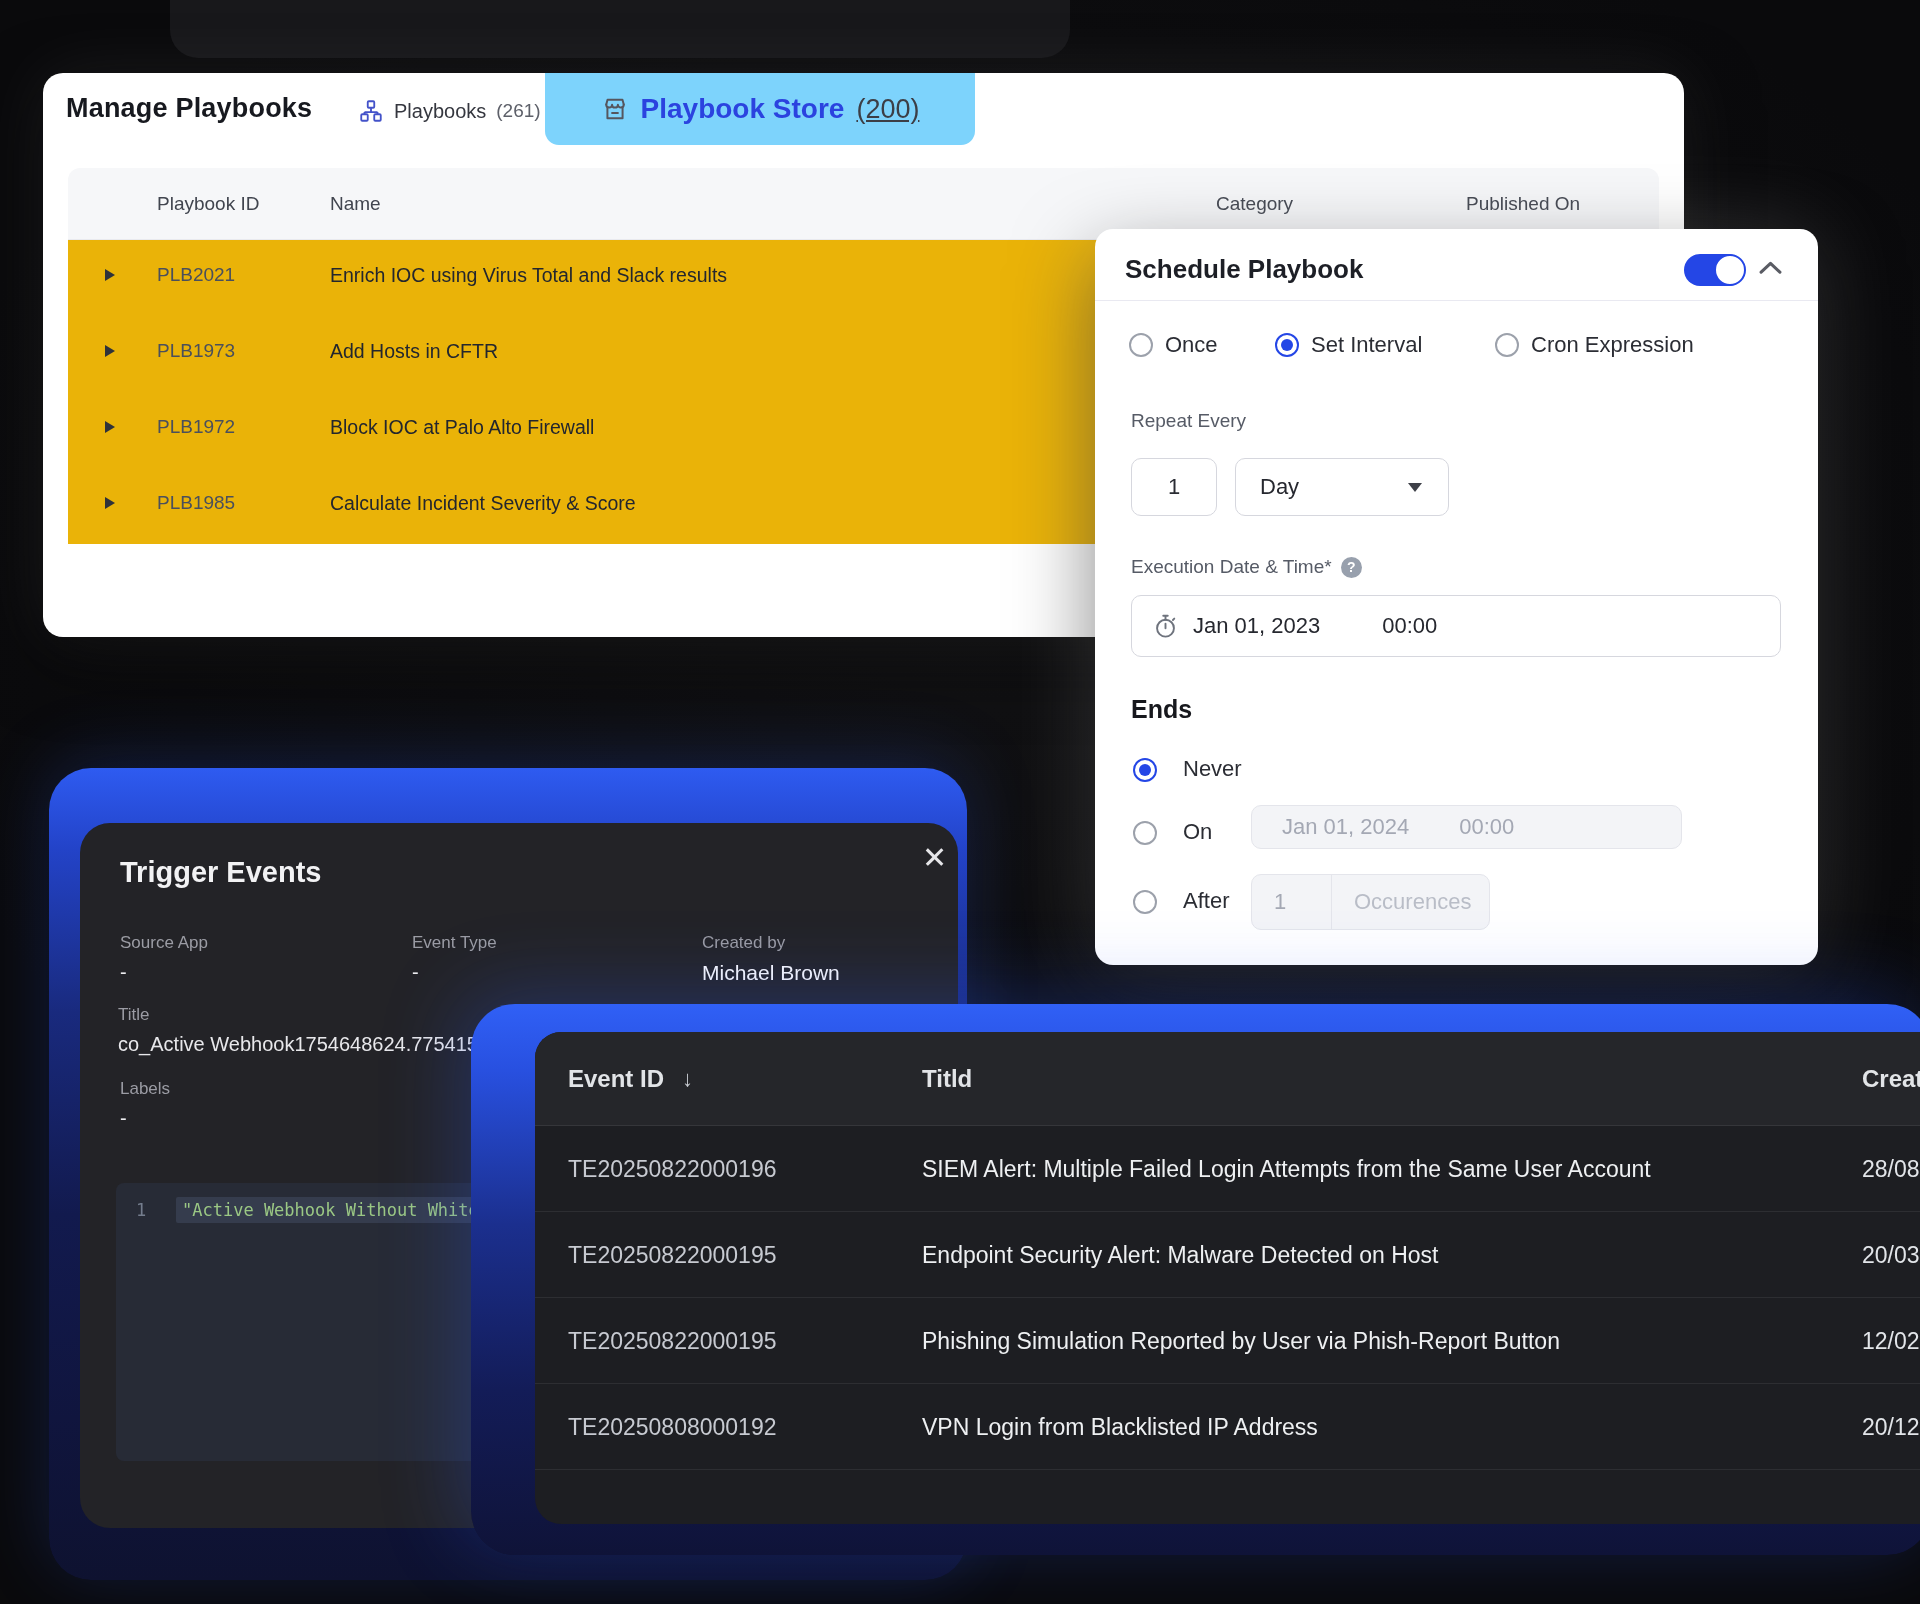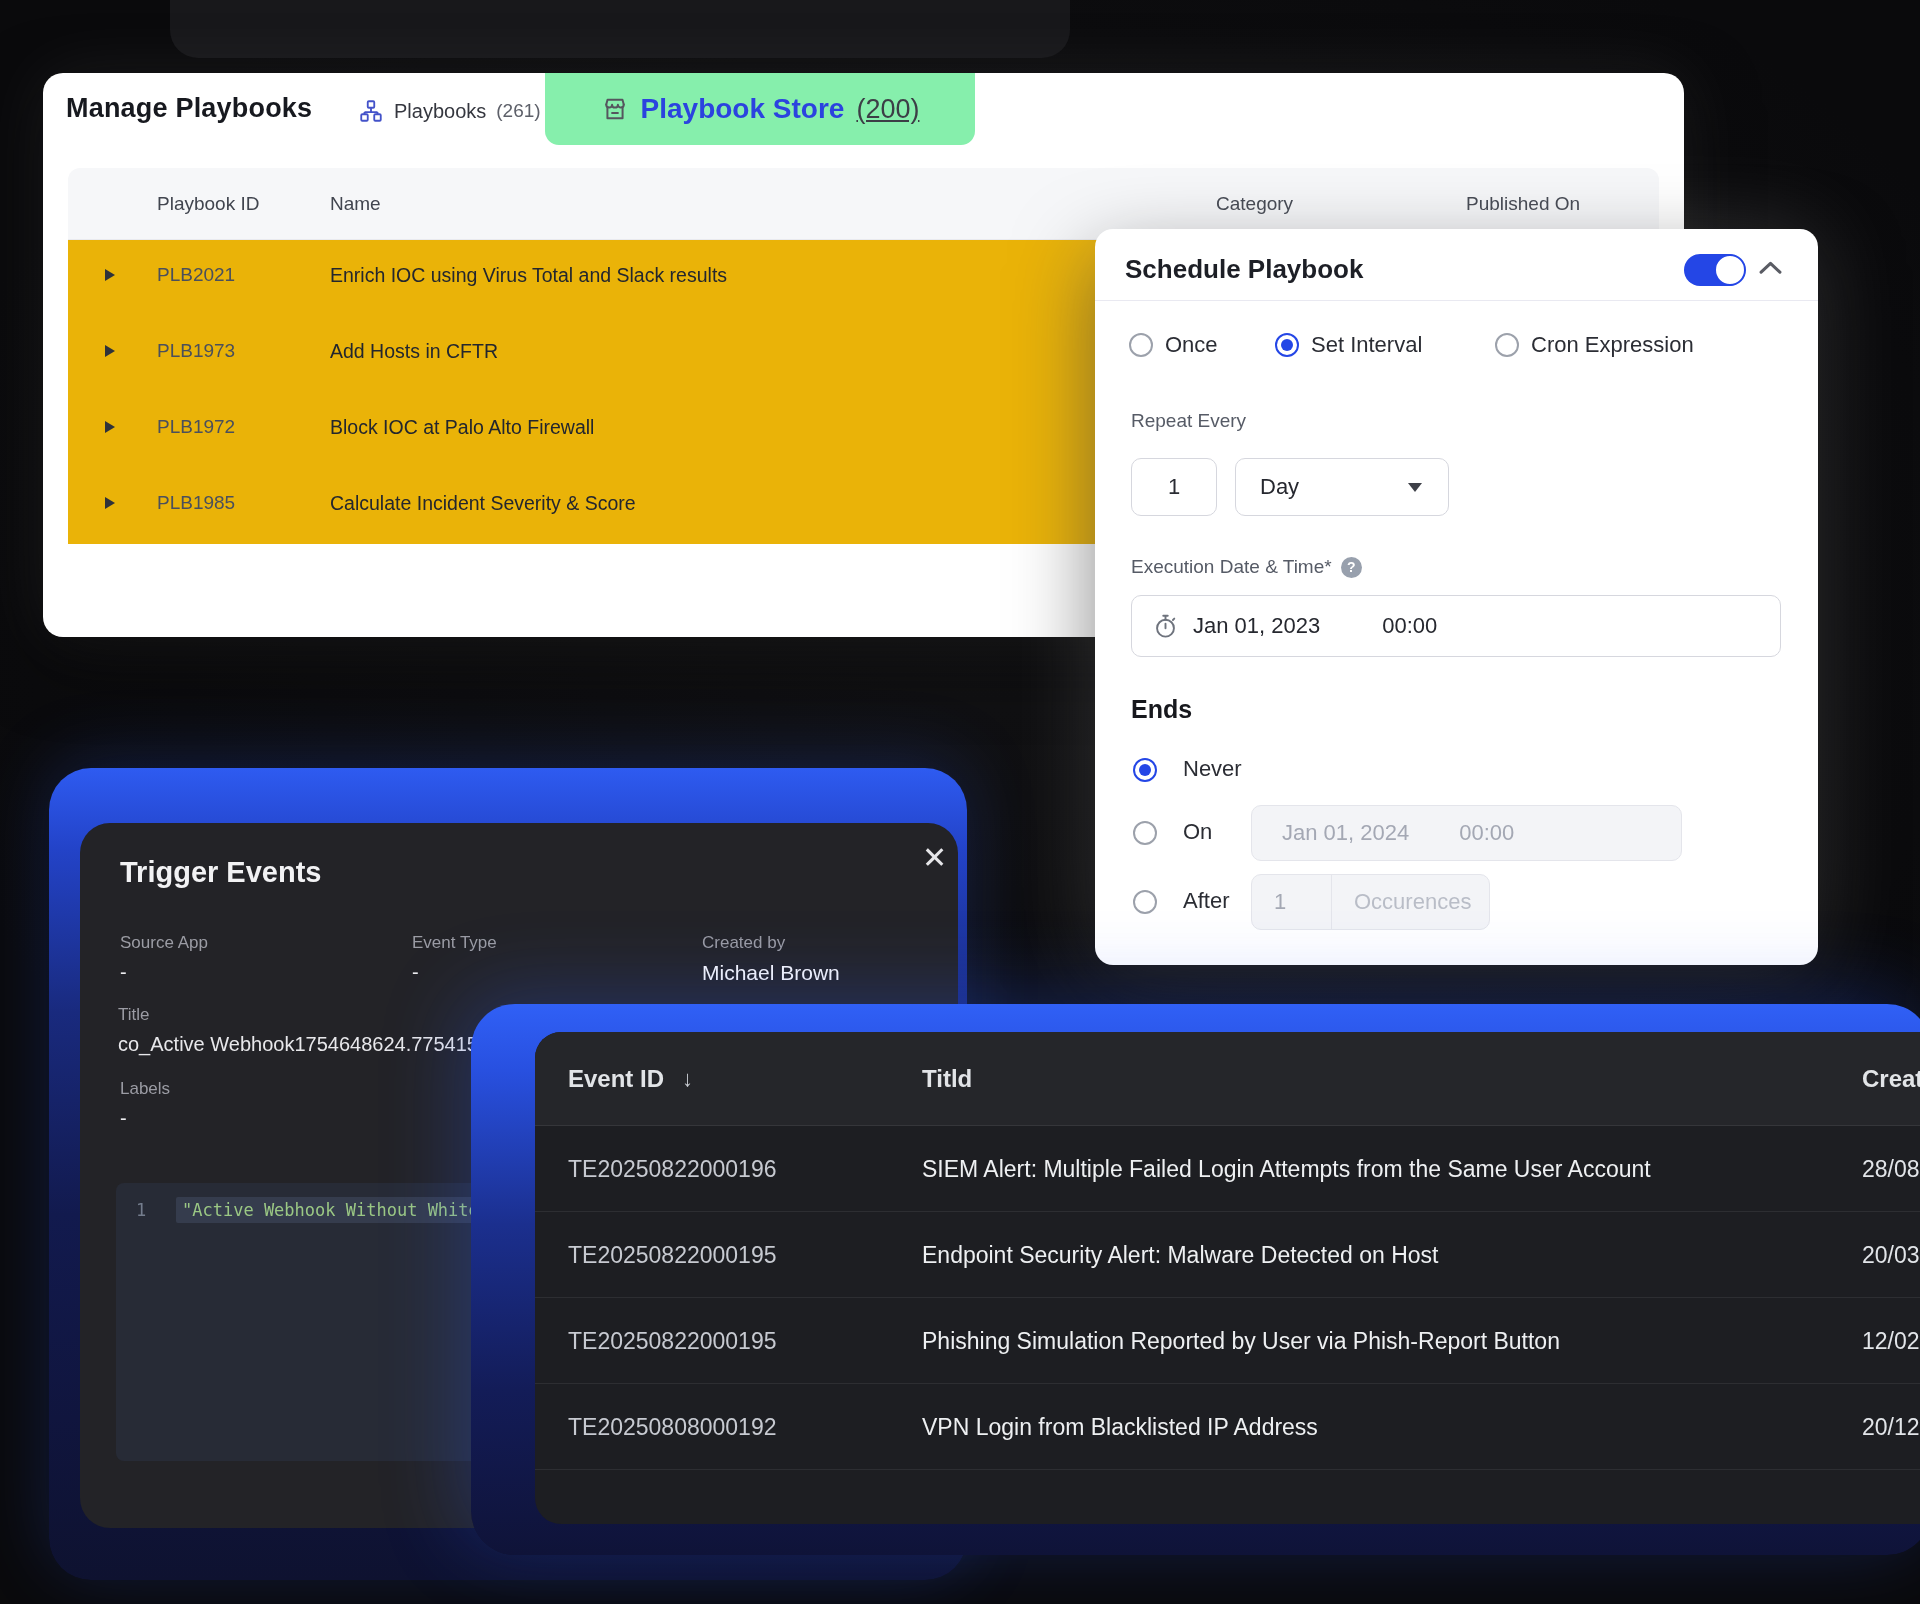--- a/index.html
+++ b/index.html
@@ -14,21 +14,21 @@
   
   .ghost-card { left:170px; top:-30px; width:900px; height:88px; border-radius:28px; background:#18181b; }
 
   
   .panel-mp { left:43px; top:73px; width:1641px; height:564px; background:#ffffff; border-radius:20px;
     box-shadow:0 0 70px rgba(255,255,255,.08), 0 24px 70px rgba(0,0,0,.55); z-index:2; }
   .mp-title { left:23px; top:20px; font-size:27px; font-weight:700; color:#17191f; letter-spacing:.2px; }
   .mp-tab1 { left:315px; top:16px; height:44px; display:flex; align-items:center; gap:10px; cursor:pointer; }
   .mp-tab1 .t1l { font-size:20px; font-weight:500; color:#35373f; }
   .mp-tab1 .t1c { font-size:19px; color:#5d6069; }
-  .mp-tab2 { left:502px; top:0; width:430px; height:72px; background:#86efac; border-radius:0 0 14px 14px;
+  .mp-tab2 { left:502px; top:0; width:430px; height:72px; background:#7dd3fc; border-radius:0 0 14px 14px;
     display:flex; align-items:center; justify-content:center; gap:12px; cursor:pointer; }
   .mp-tab2 .t2l { font-size:28px; font-weight:700; color:#2b43df; }
   .mp-tab2 .t2c { font-size:27px; color:#3c3e46;text-decoration:underline; }
   .mp-table { left:25px; top:95px; width:1591px; }
   .mp-thead { position:relative; height:72px; background:#f6f7f9; border-radius:12px 12px 0 0; border-bottom:1px solid #e9eaef; }
   .mp-thead span, .mp-row span.txt { position:absolute; top:50%; transform:translateY(-50%); white-space:nowrap; }
   .mp-thead span { font-size:19px; font-weight:500; color:#41454f; }
   .th-id { left:89px; } .th-name { left:262px; } .th-cat { left:1148px; } .th-pub { left:1398px; }
   .mp-row { position:relative; height:76px; border-bottom:7px solid #eab308; background:#eab308; cursor:pointer; }
   .row-caret { position:absolute; left:37px; top:50%; transform:translateY(-50%); width:0; height:0;
@@ -61,21 +61,21 @@
   .exec-label { left:36px; top:327px; display:flex; align-items:center; gap:9px; }
   .help { width:21px; height:21px; border-radius:50%; background:#98a0ad; color:#fff; font-size:14px; font-weight:700;
     text-align:center; line-height:21px; }
   .date-input { left:36px; top:366px; width:650px; height:62px; border:1.6px solid #d6d7de; border-radius:10px;
     display:flex; align-items:center; padding-left:20px; cursor:text; }
   .d-date { margin-left:14px; font-size:22px; color:#26282f; }
   .d-time { margin-left:62px; font-size:22px; color:#26282f; }
   .ends-label { left:36px; top:466px; font-size:25px; font-weight:700; color:#17181d; }
   .end-radio { position:absolute; }
   .end-lab { position:absolute; font-size:22px; color:#2b2d34; }
-  .on-input { left:156px; top:576px; width:431px; height:56px; background:#f3f4f7; border:1.6px solid #e4e5eb;
+  .on-input { left:156px; top:576px; width:431px; height:44px; background:#f3f4f7; border:1.6px solid #e4e5eb;
     border-radius:10px; display:flex; align-items:center; padding-left:30px; }
   .on-date { font-size:22px; color:#a4a8b4; }
   .on-time { margin-left:50px; font-size:22px; color:#a4a8b4; }
   .after-group { left:156px; top:645px; width:239px; height:56px; background:#f3f4f7; border:1.6px solid #e4e5eb;
     border-radius:10px; display:flex; overflow:hidden; }
   .after-val { width:80px; border-right:1.6px solid #e4e5eb; display:flex; align-items:center; padding-left:22px;
     font-size:22px; color:#a4a8b4; }
   .after-ph { display:flex; align-items:center; padding-left:22px; font-size:22px; color:#b9bdc7; }
 
   

